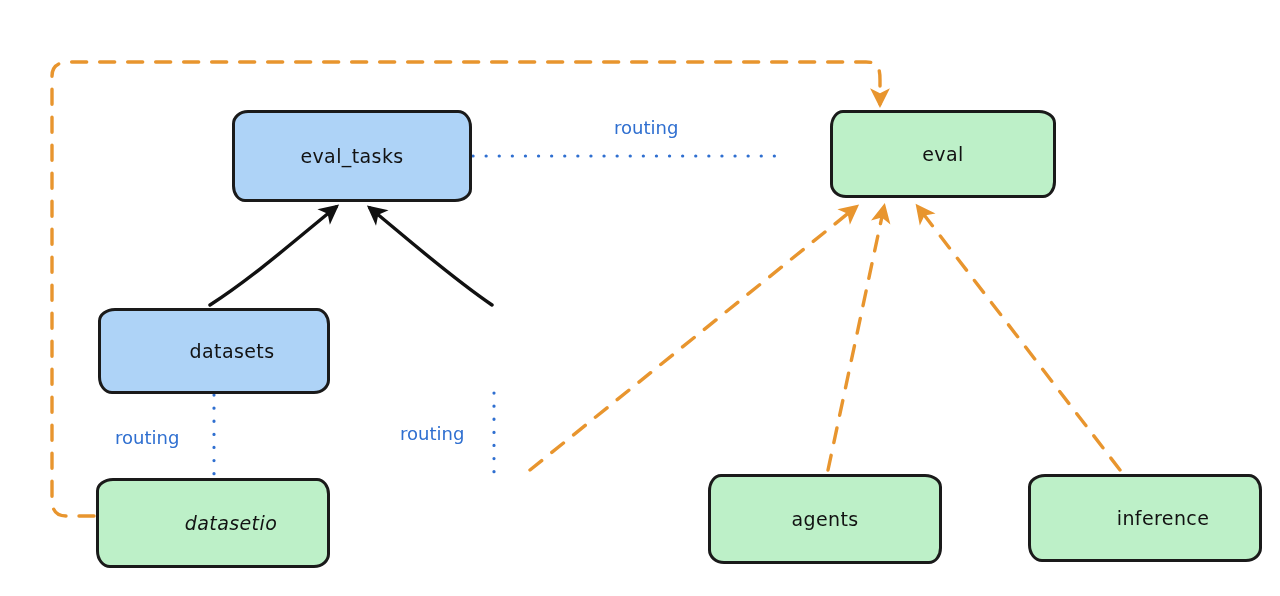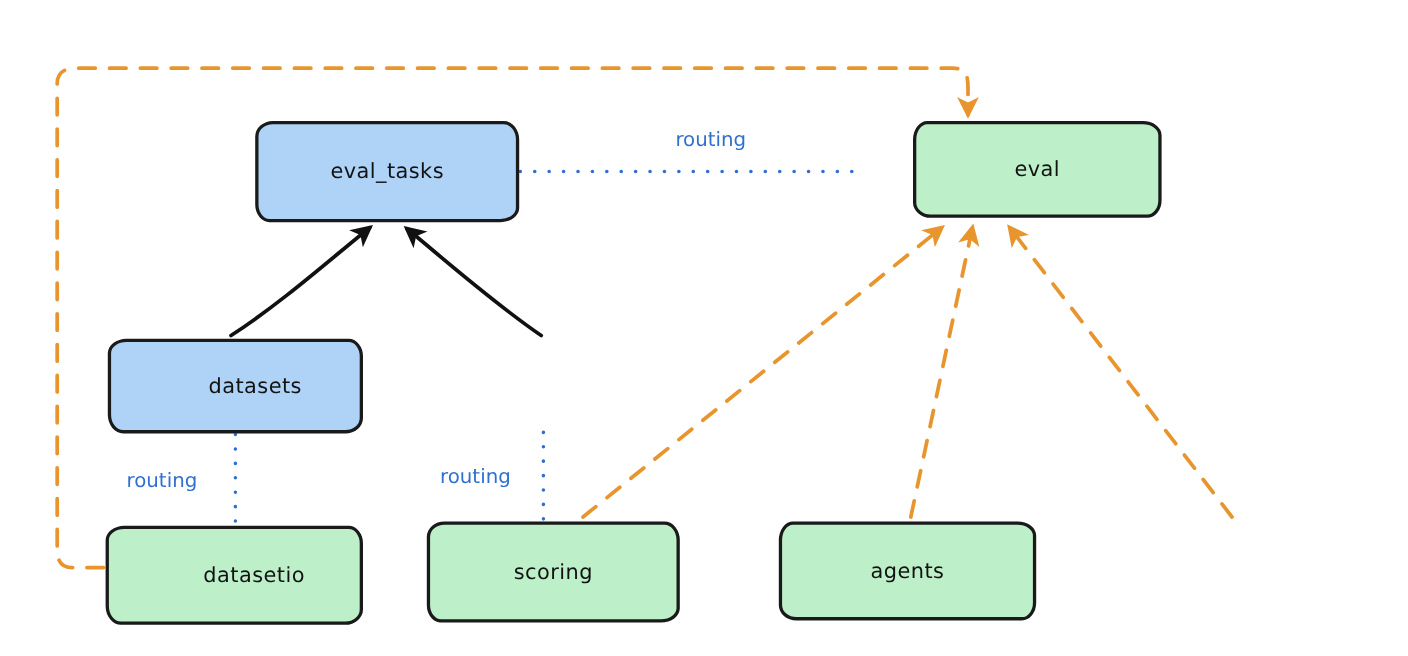--- a/index.html
+++ b/index.html
@@ -119,32 +119,32 @@
 
   <div class="node green w2" style="left:786px; top:110px; width:226px; height:88px;margin-left:44px;">
     <span class="node-label">eval</span>
   </div>
 
   <div class="node blue w3" style="left:98px; top:308px; width:232px; height:86px;">
     <span class="node-label">datasets</span>
   </div>
 
 
-  <div class="node green w3" style="left:96px; top:478px; width:234px; height:90px;">
+  <div class="node green w3" style="left:96px; top:478px; width:234px; height:90px;font-style:italic;">
     <span class="node-label">datasetio</span>
   </div>
 
-  <div class="node green w1" style="left:388px; top:474px; width:230px; height:92px;">
-    <span class="node-label">scoring</span>
-  </div>
 
   <div class="node green w2" style="left:708px; top:474px; width:234px; height:90px;">
     <span class="node-label">agents</span>
   </div>
 
+  <div class="node green w3" style="left:1028px; top:474px; width:234px; height:88px;">
+    <span class="node-label">inference</span>
+  </div>
 
   <div class="edge-label" style="left:614px; top:117px;">routing</div>
 
   <div class="edge-label" style="left:115px; top:427px;">routing</div>
 
   <div class="edge-label" style="left:400px; top:423px;">routing</div>
 
 </div>
 
 </body></html>

